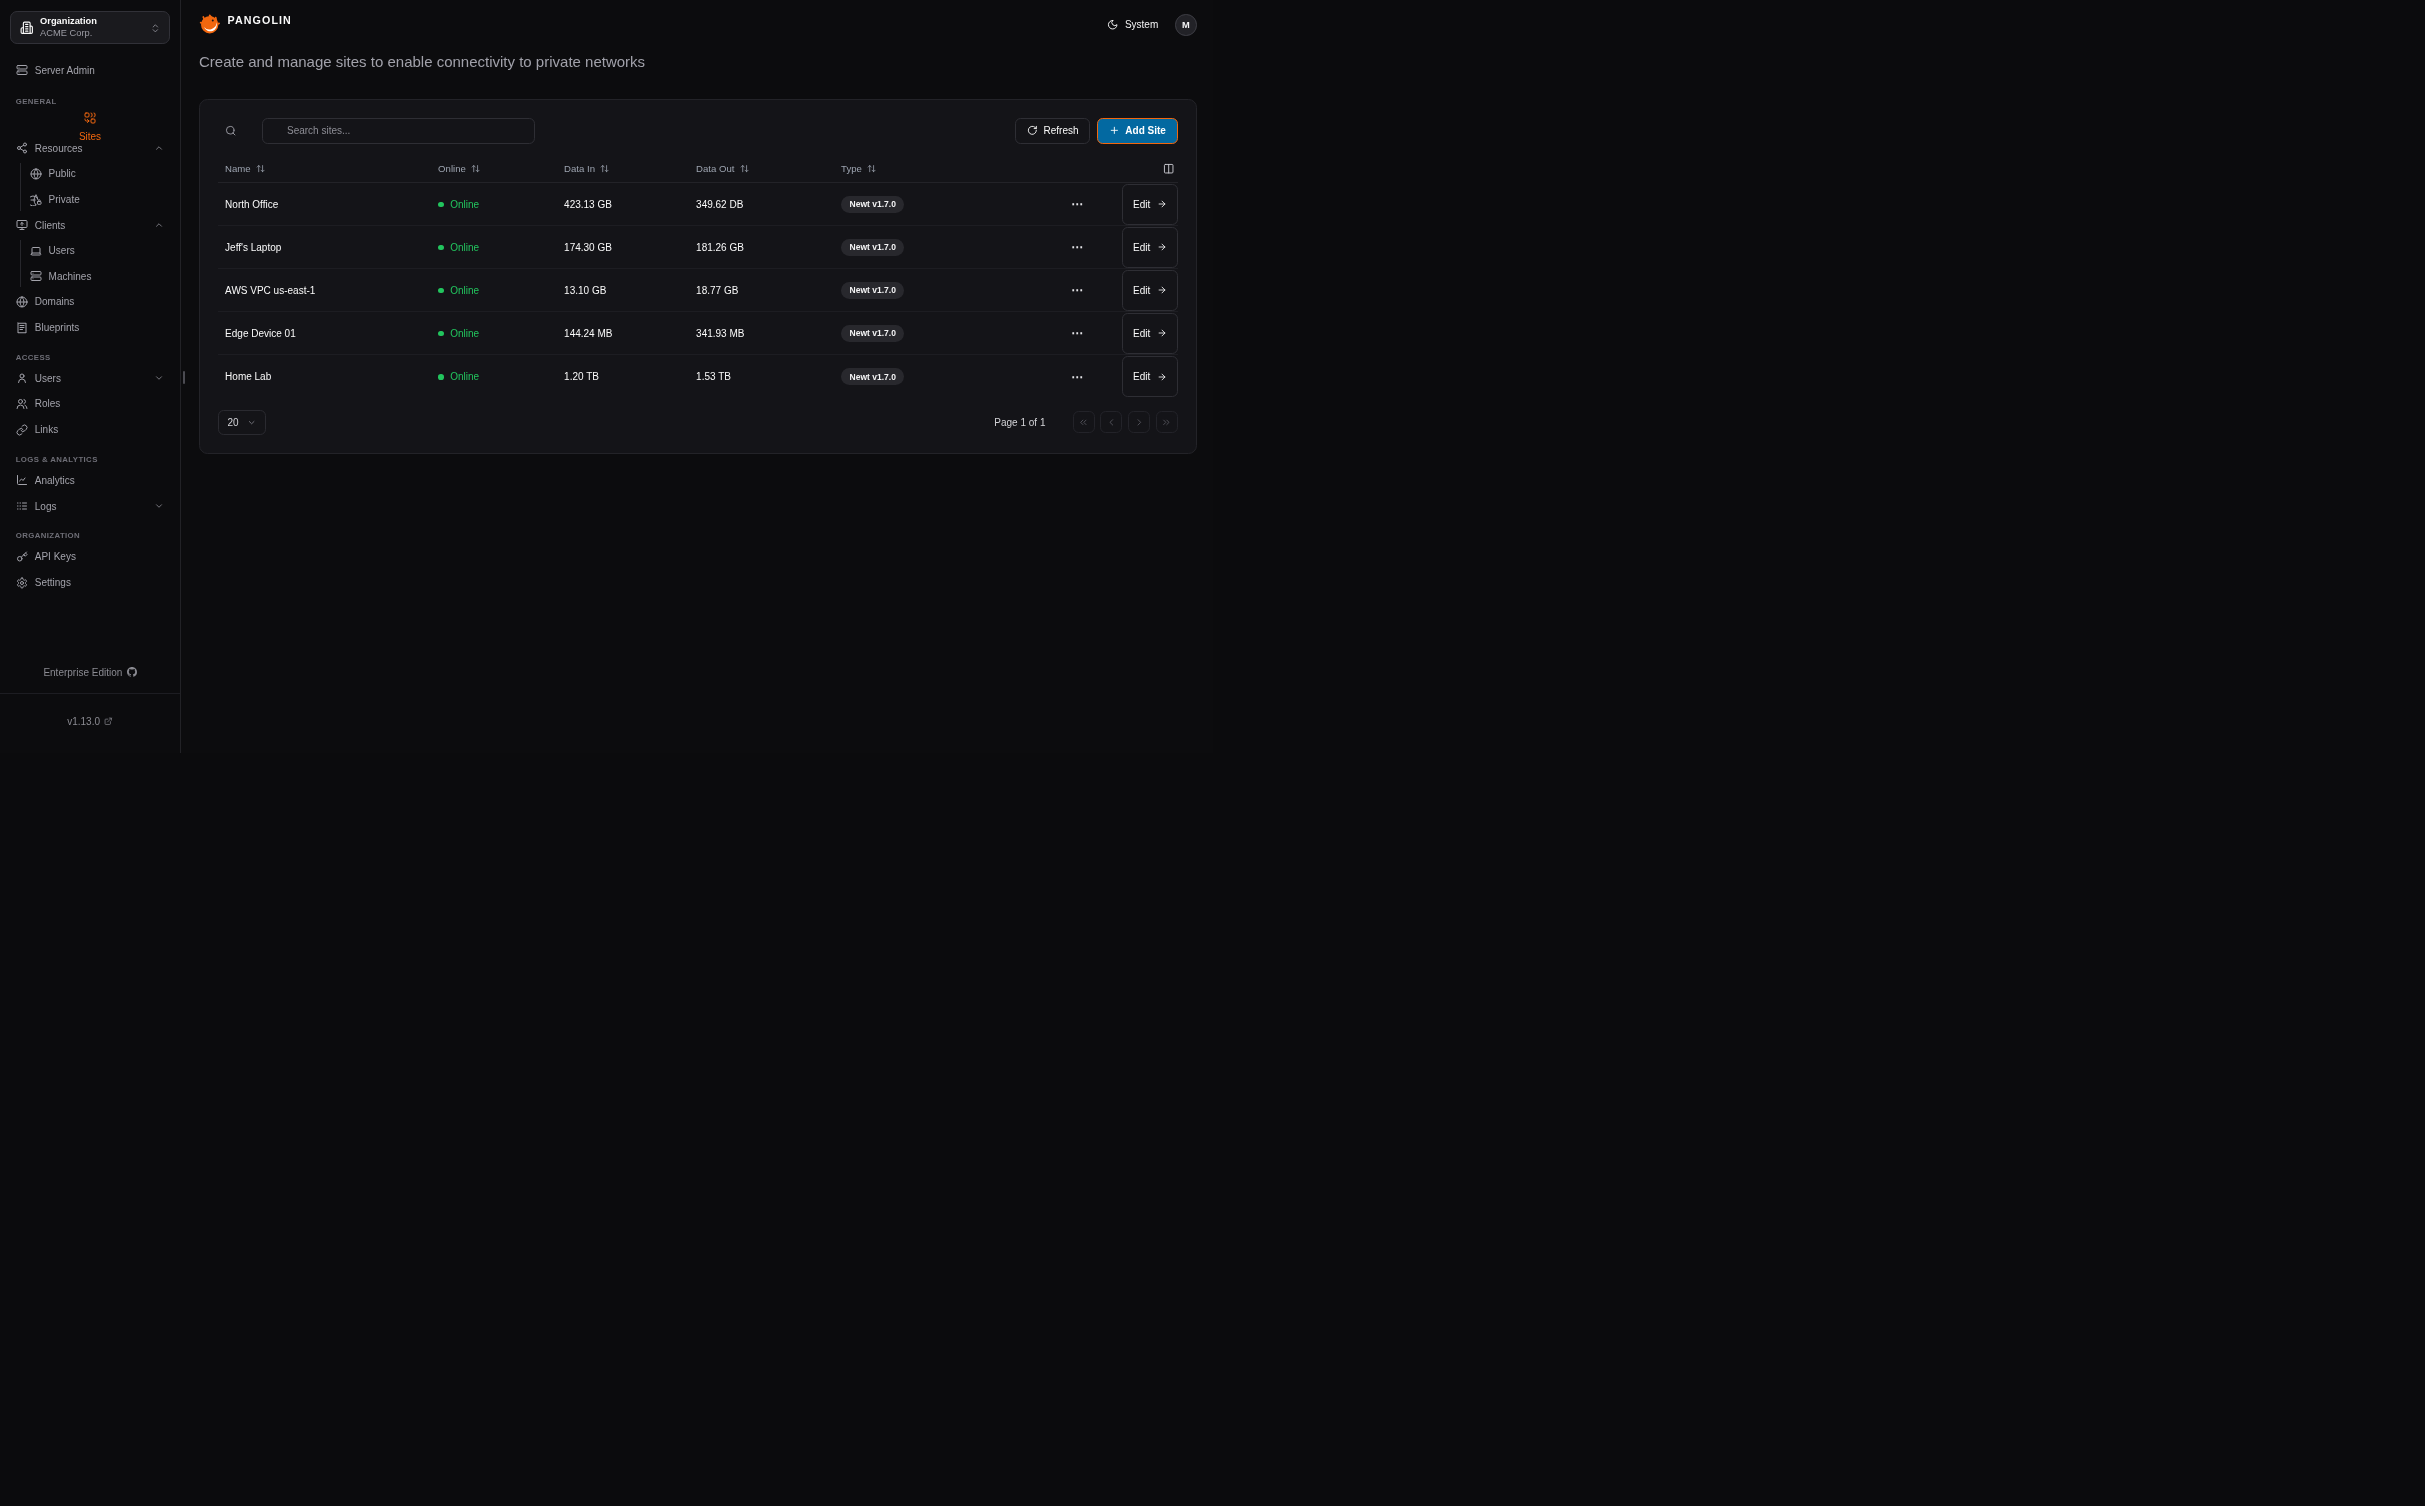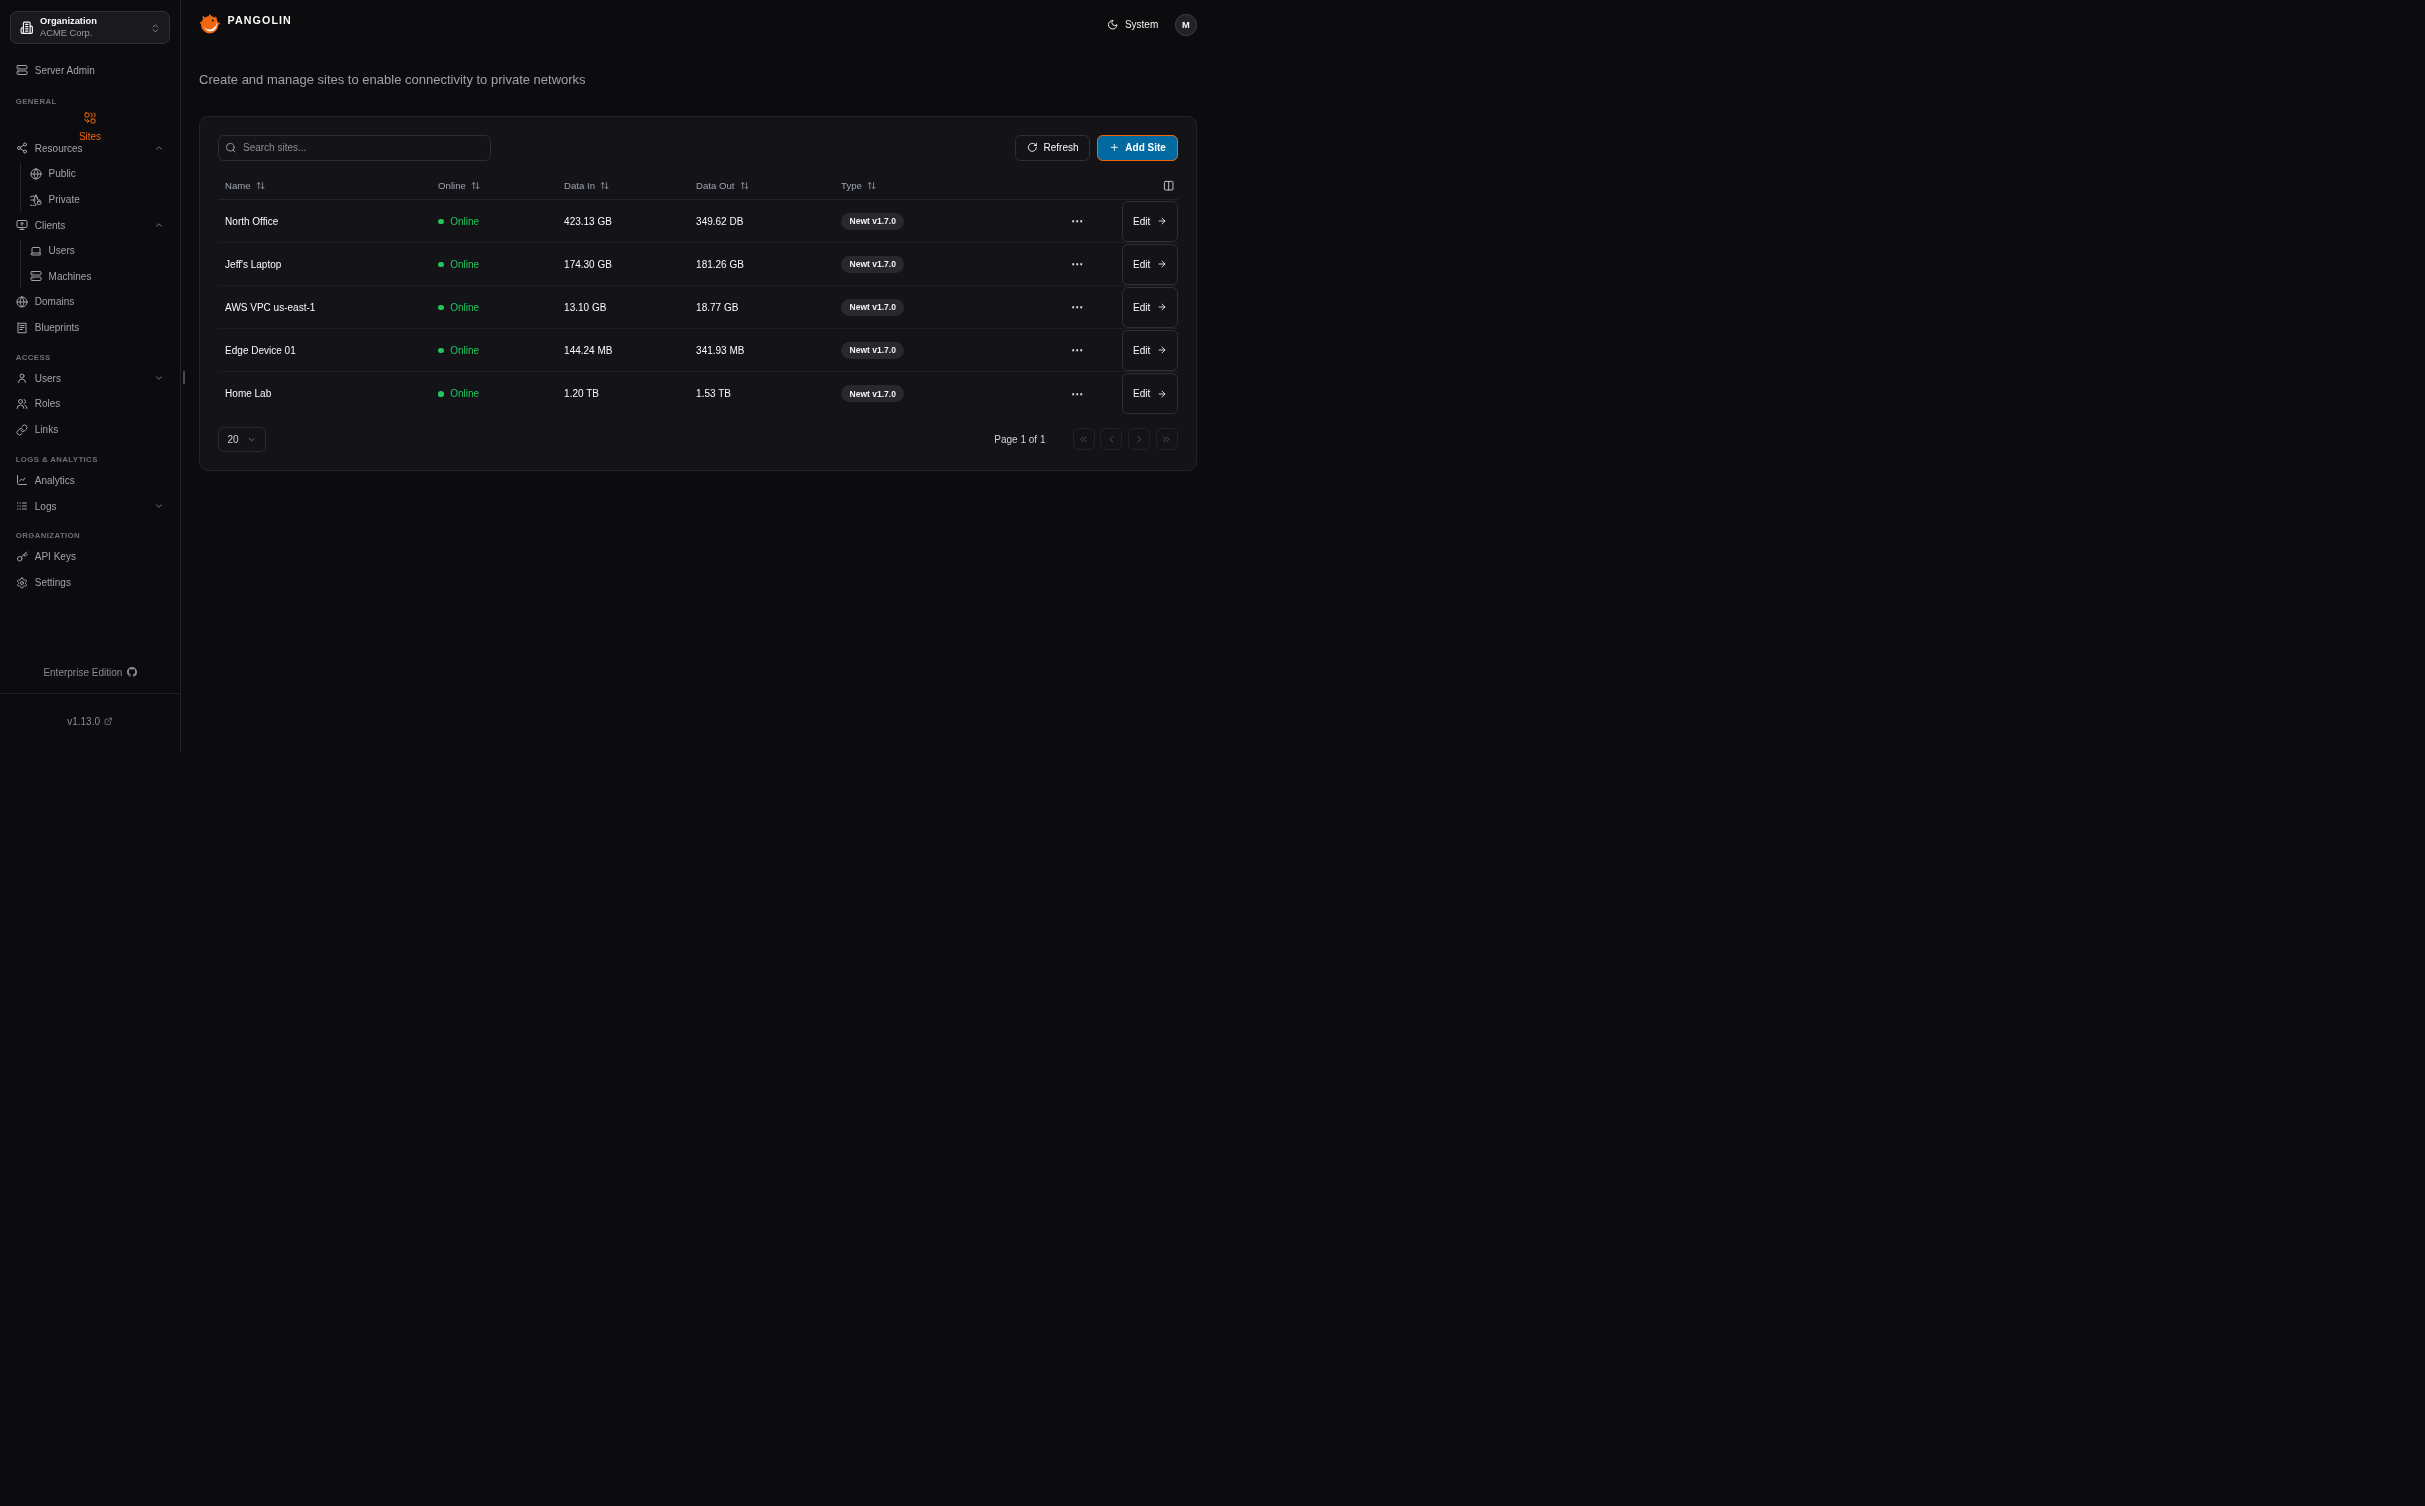--- a/index.html
+++ b/index.html
@@ -32,29 +32,29 @@
   
   .main { flex:1; padding:0 16.4px 0 18px; }
   .topbar { height:50px; display:flex; align-items:center; }
   .brand { display:flex; align-items:flex-start; gap:7.1px; }
   .brand-name { font-size:10.7px; font-weight:700; letter-spacing:1.1px; color:#fafafa; }
   .topbar-right { margin-left:auto; display:flex; align-items:center; gap:17px; }
   .theme-toggle { display:flex; align-items:center; gap:6.4px; font-size:10px; color:#f4f4f5; cursor:pointer; background:none; border:none; font-family:inherit; }
   .avatar { width:21.4px; height:21.4px; border-radius:50%; background:#222227; border:0.7px solid #3f3f46; display:flex; align-items:center; justify-content:center; font-size:9.3px; font-weight:700; color:#f4f4f5; cursor:pointer; }
 
   .page-title { margin-top:7.1px; font-size:18.5px; font-weight:800; letter-spacing:-0.2px; }
-  .page-subtitle { margin-top:22px; font-size:13px; color:#a1a1aa; }
+  .page-subtitle { margin-top:3px; font-size:15px; color:#a1a1aa; }
 
   .card { margin-top:28.5px; background:#141418; border:0.7px solid #232328; border-radius:8.5px; padding:18px; }
 
   .toolbar { display:flex; align-items:center; }
   .search-wrap { position:relative; width:273px; }
   .search-wrap .icon { position:absolute; left:7.1px; top:7.1px; color:#9a9aa2; }
   .search-input { width:100%; height:26px; background:transparent; border:0.7px solid #2e2e34; border-radius:5.7px;
-                  padding:0 8.5px 0 24px; font-size:10px; color:#e4e4e7; font-family:inherit; outline:none; }
+                  padding:0 8.5px 0 24px; font-size:10px; color:#e4e4e7; font-family:inherit; outline:none;margin-left:44px; }
   .search-input::placeholder { color:#8d8d95; }
   .toolbar-actions { margin-left:auto; display:flex; align-items:center; gap:7.1px; }
   .btn { display:inline-flex; align-items:center; gap:5.7px; height:26px; padding:0 10.7px; border-radius:5.7px;
          font-size:10px; font-family:inherit; cursor:pointer; }
   .btn-outline { background:transparent; border:0.7px solid #2e2e34; color:#fafafa; font-weight:500; }
   .btn-primary { background:#0369a1; border:0.7px solid #f2670e; color:#ffffff; font-weight:600; }
 
   .table { margin-top:11.4px; }
   .tr { display:grid; grid-template-columns:213px 126px 132px 145px 1fr 128px; align-items:center; padding-left:7.1px; }
   .thead { height:28.5px; color:#9ca3af; font-size:9.6px; border-bottom:0.7px solid #232328; }

